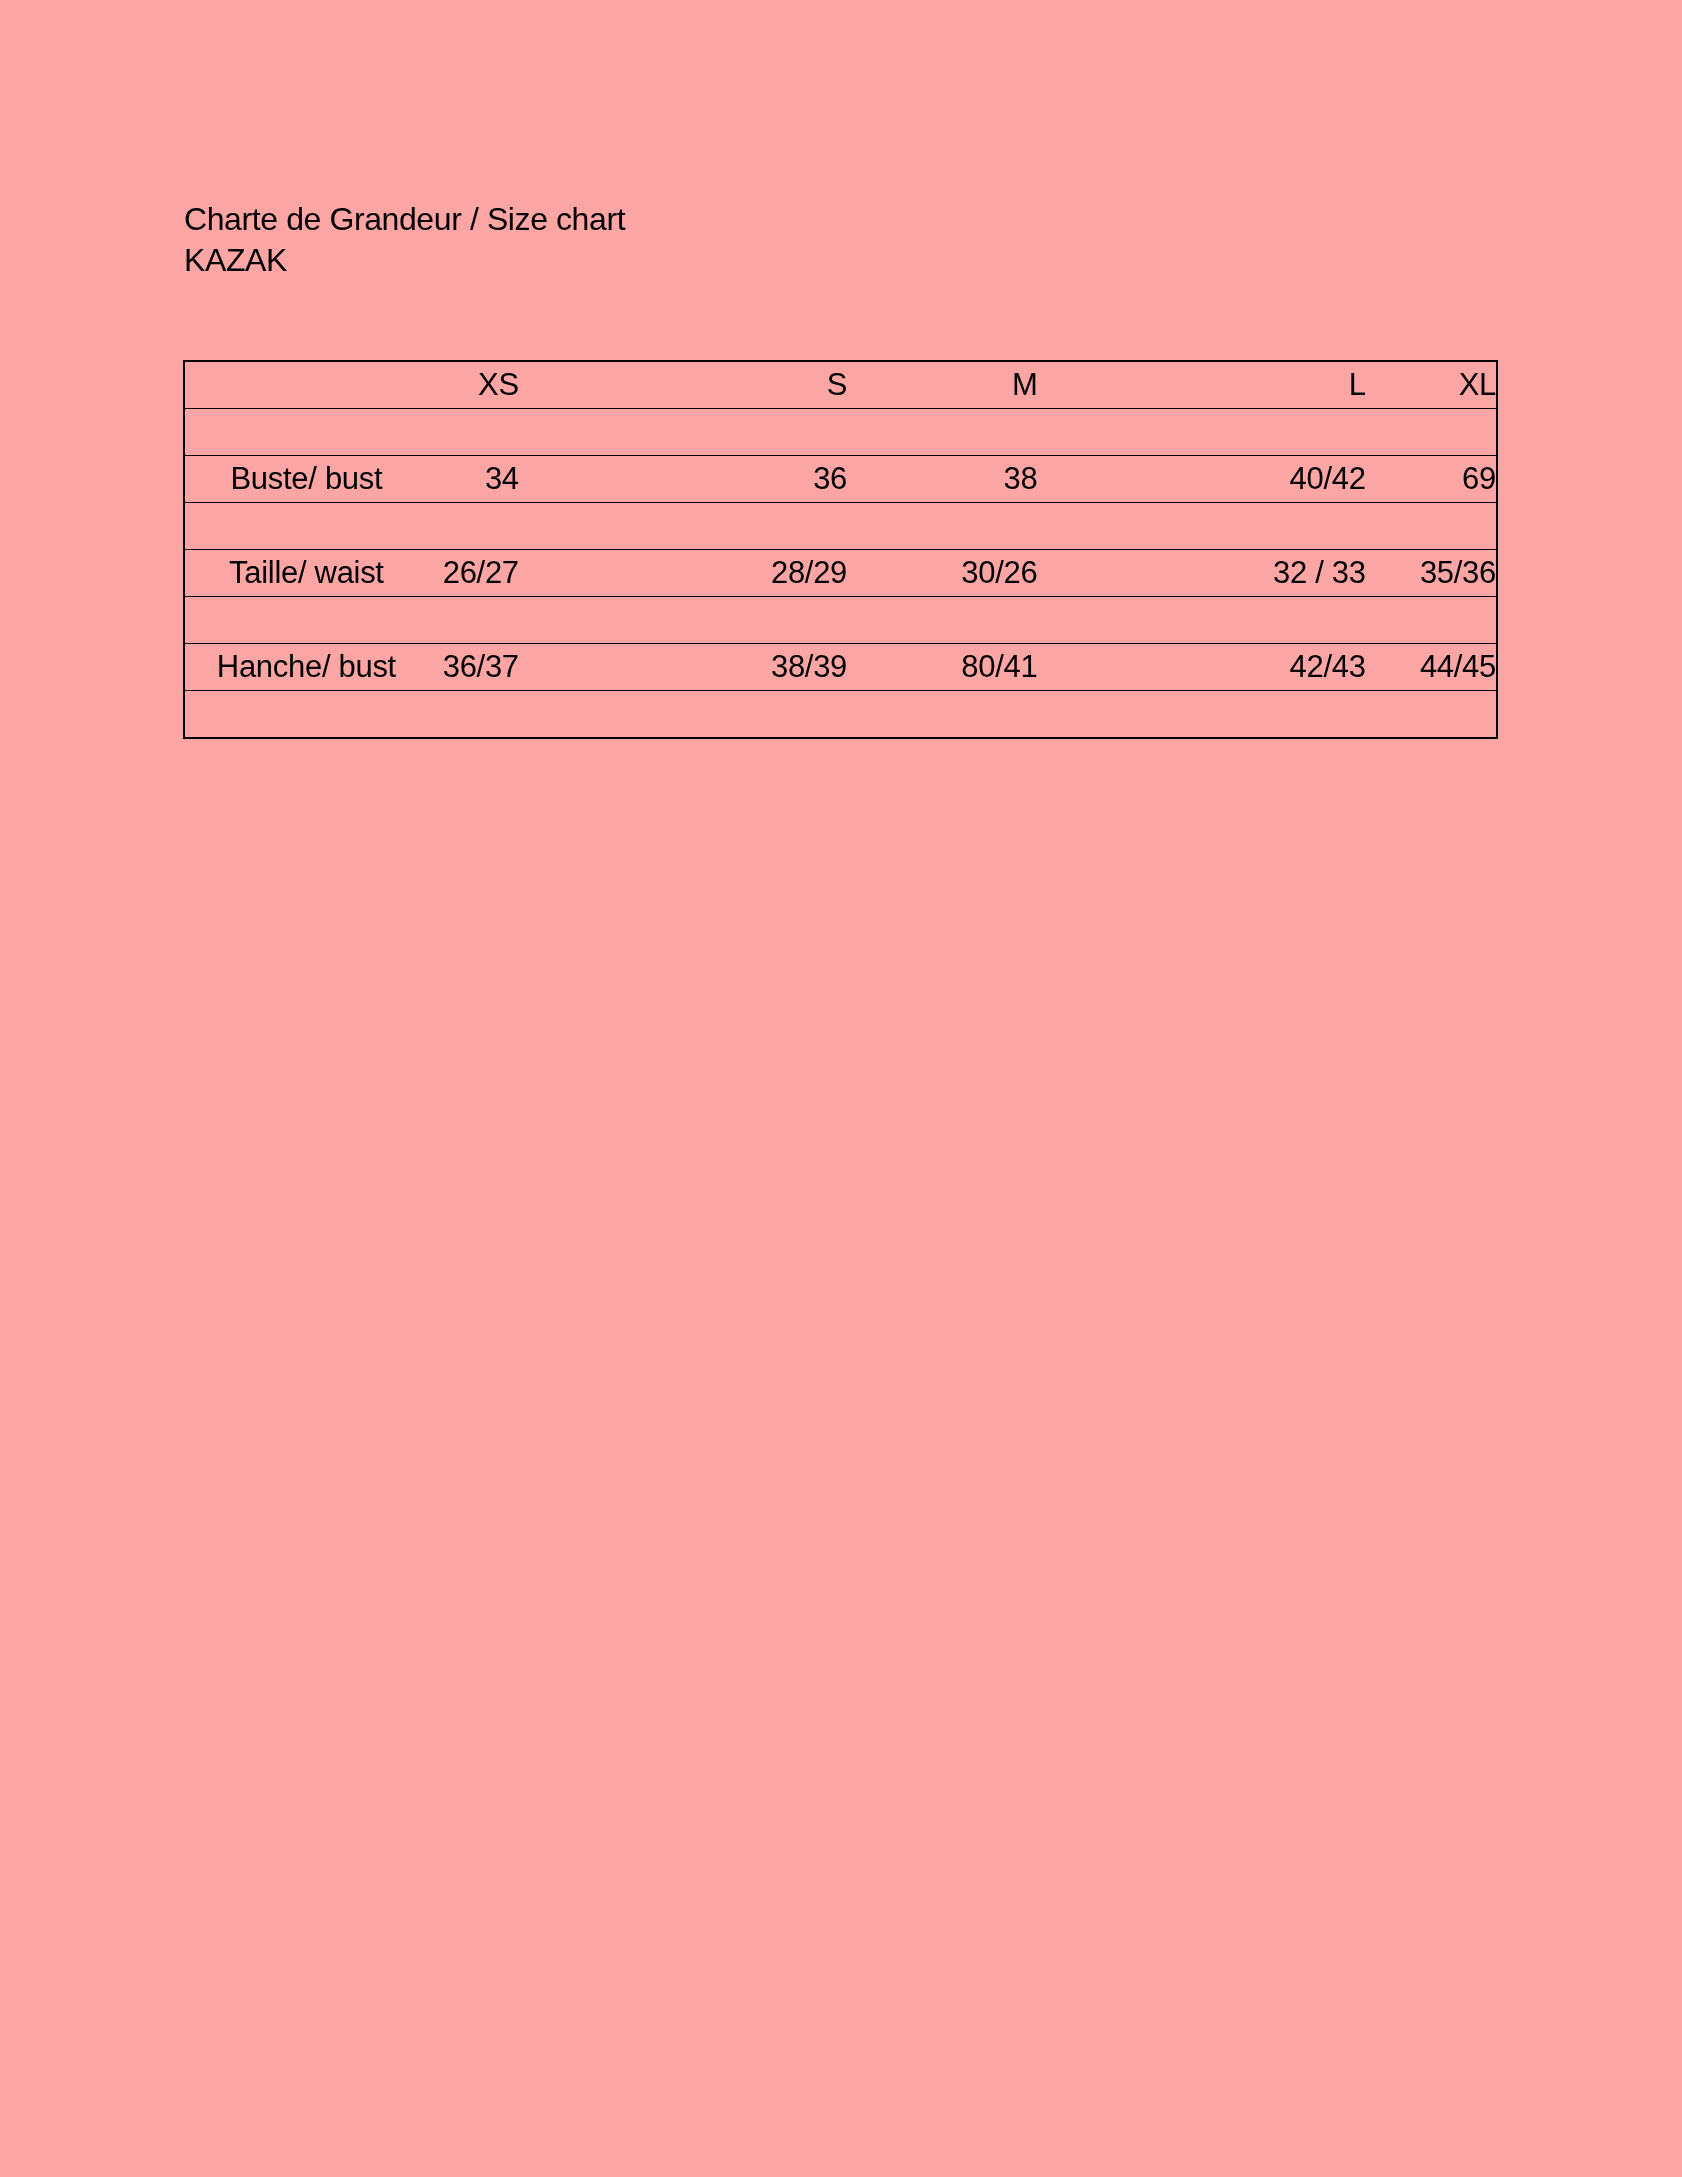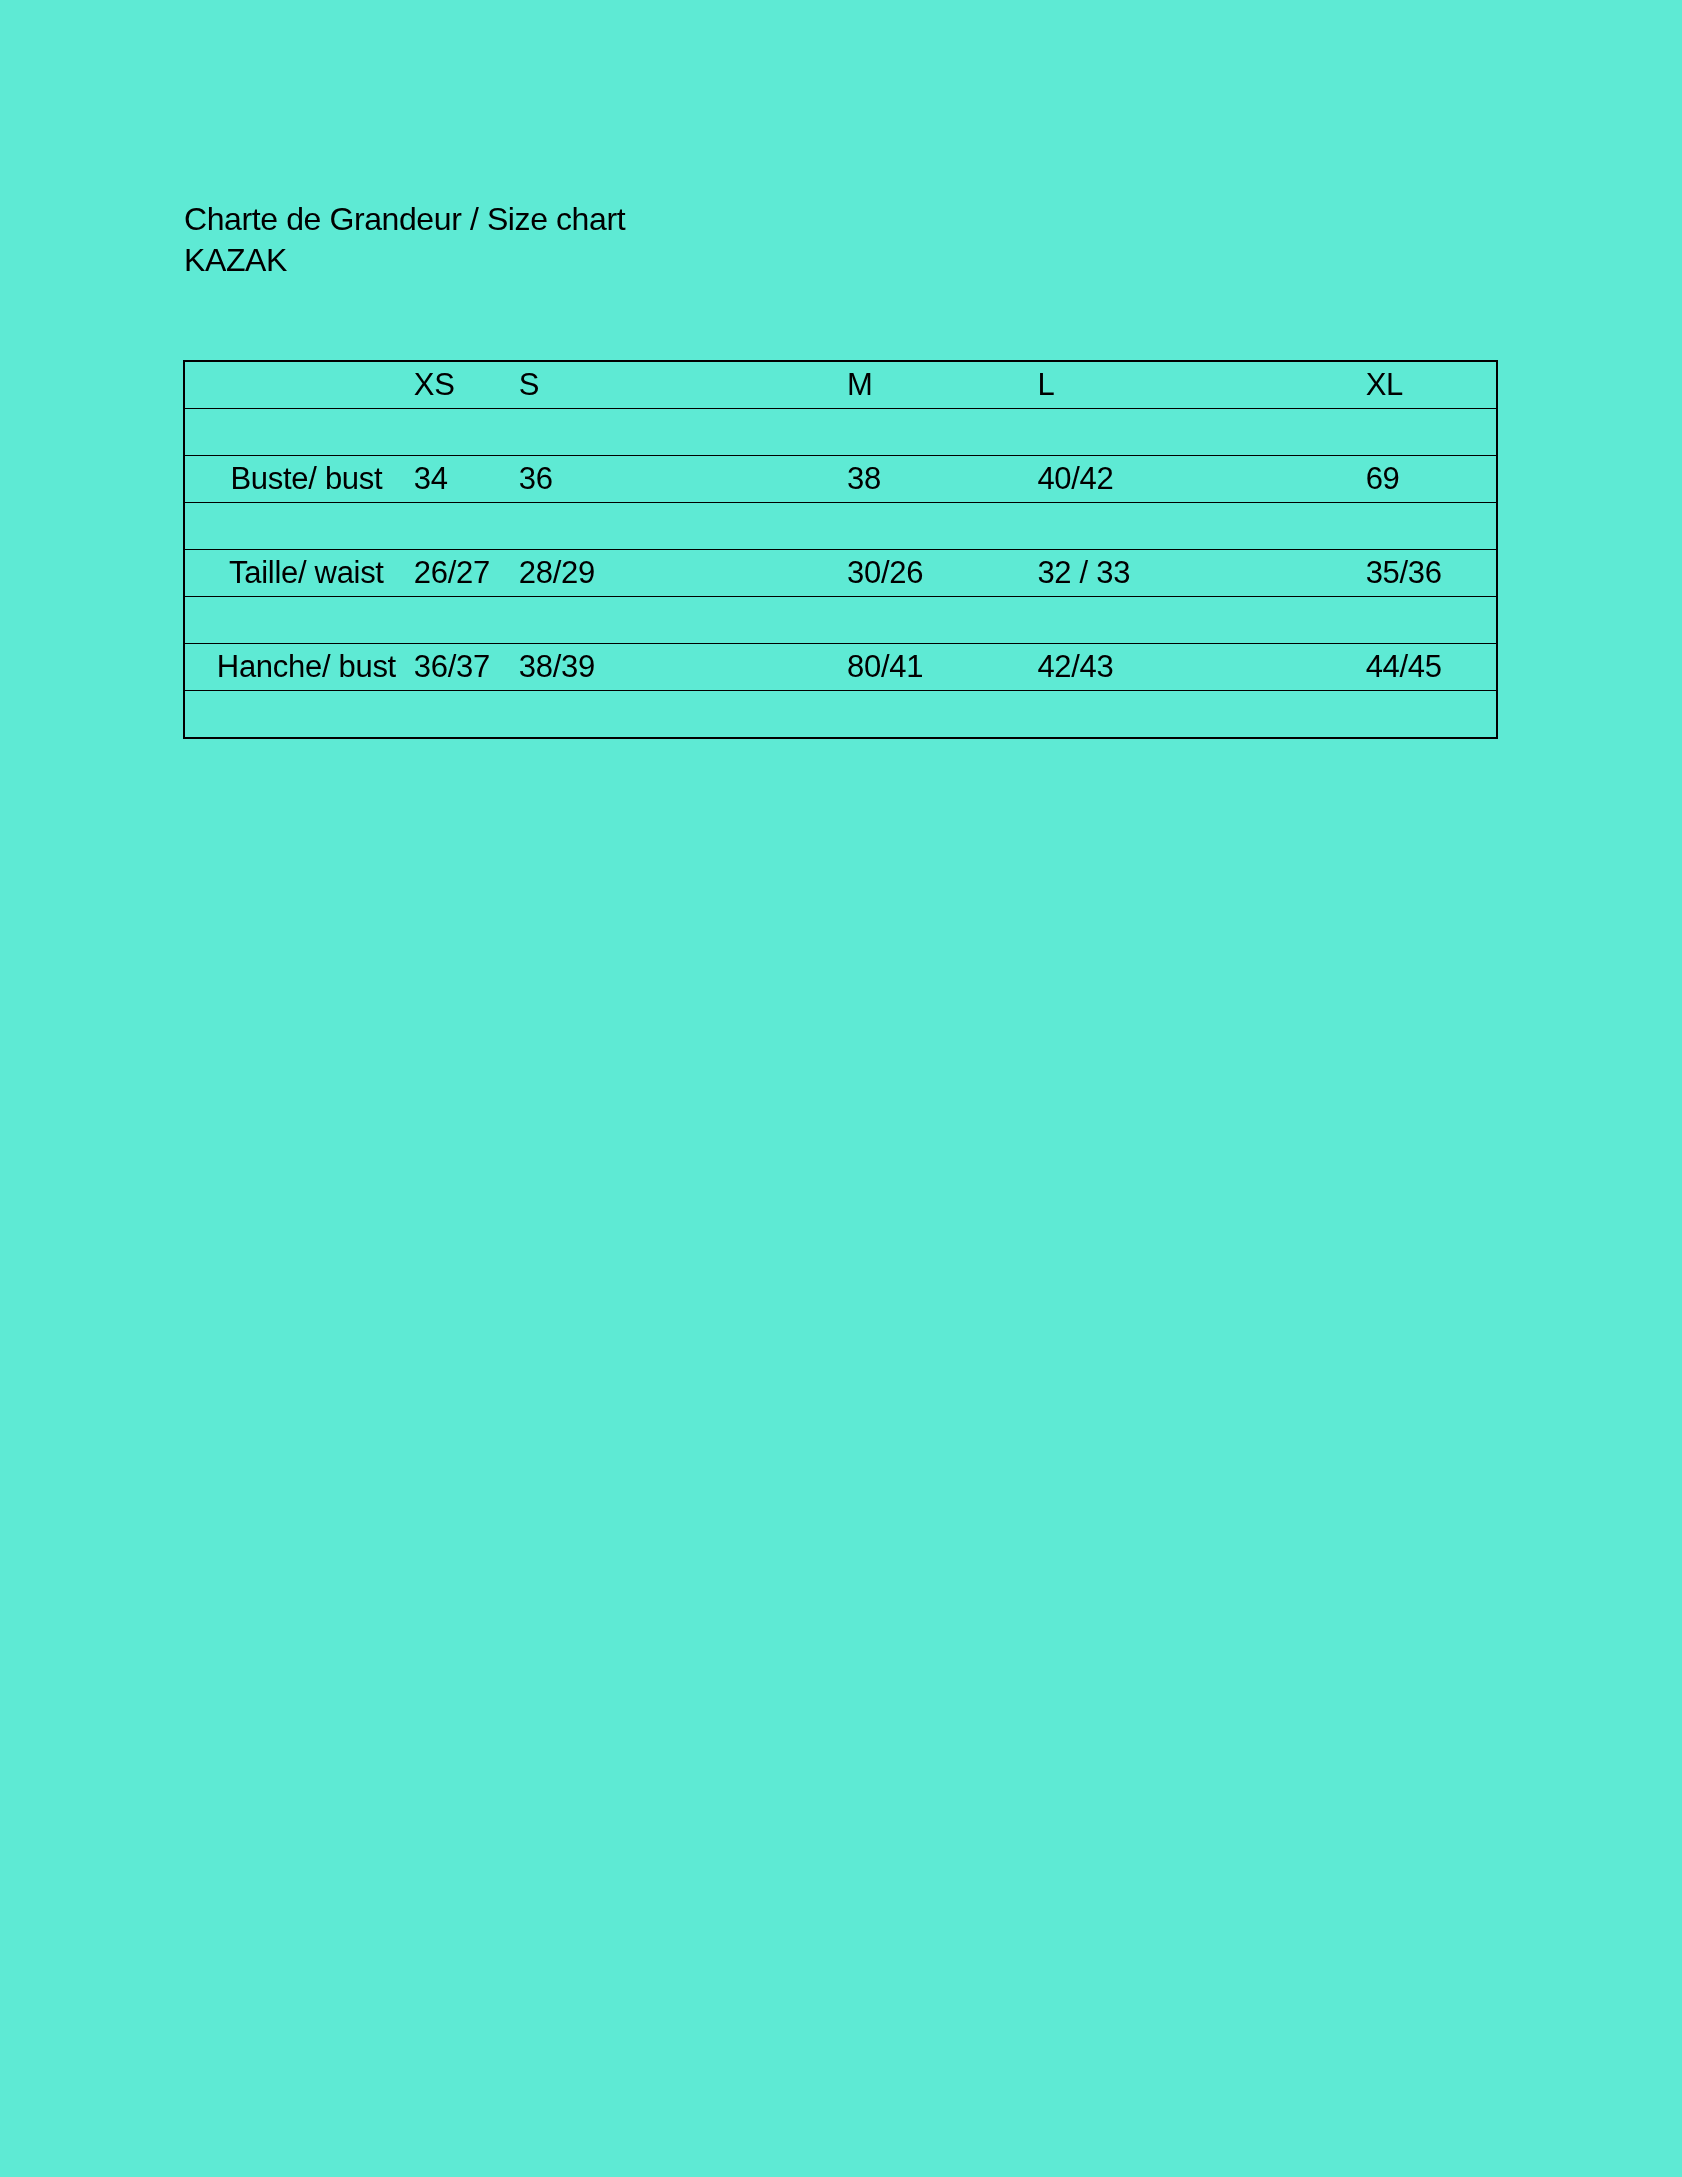--- a/index.html
+++ b/index.html
@@ -4,21 +4,21 @@
 <style>
   html, body {
     margin: 0;
     padding: 0;
     background: #ffffff;
   }
   .page {
     position: relative;
     width: 1683px;
     height: 2177px;
-    background: #5eead4;
+    background: #fca5a5;
     font-family: "Liberation Sans", "DejaVu Sans", sans-serif;
     color: #000000;
   }
   .doc-title {
     position: absolute;
     left: 184px;
     top: 199px;
     font-size: 32px;
     line-height: 41px;
     letter-spacing: -0.4px;
@@ -34,21 +34,21 @@
     table-layout: fixed;
     border: 2.6px solid #000000;
     font-size: 31px;
     letter-spacing: -0.3px;
   }
   table.size-chart td {
     border-top: 1.7px solid #000000;
     border-bottom: 1.7px solid #000000;
     height: 46px;
     padding: 0;
-    text-align: left;
+    text-align: right;
     vertical-align: middle;
     white-space: nowrap;
     overflow: visible;
   }
   table.size-chart td.label-cell {
     text-align: center;
     padding-left: 14px;
   }
   table.size-chart tr.spacer-row td {
     height: 46px;

